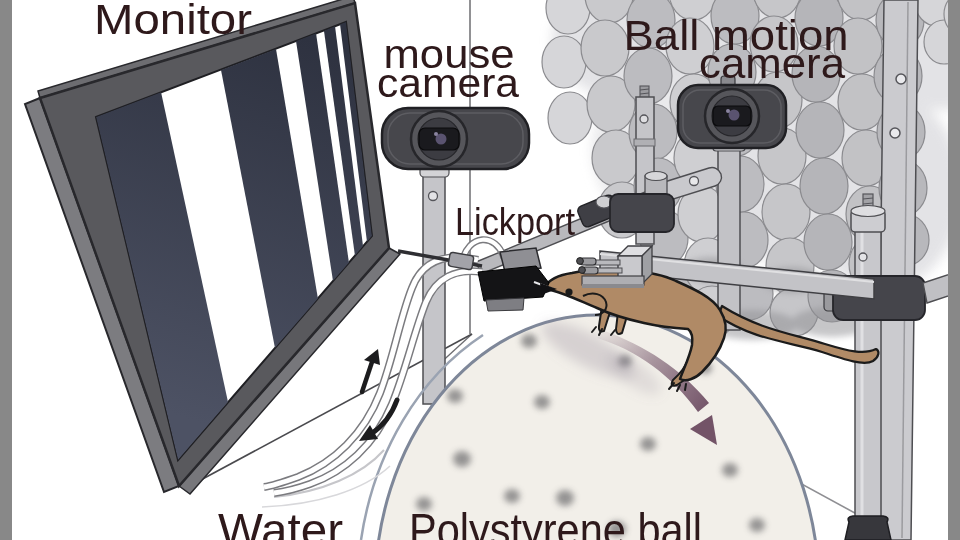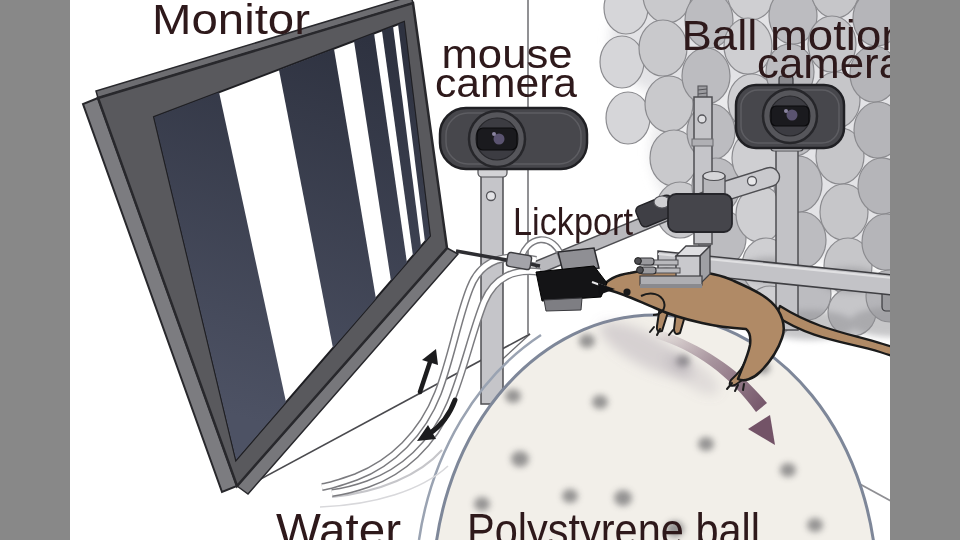--- a/index.html
+++ b/index.html
@@ -1,16 +1,16 @@
 <!DOCTYPE html>
 <html style="--bg: #ffffff; --label-text: #2e191b; --ink: #1b1b1b; --mouse-fur: #b08a66; --ball-fill: #f2efe9; --ball-outline: #7e8799; --rotation-arrow: #6b4a60; --stripe-dark: #363a49; --monitor-frame: #59595d; --monitor-frame-side: #7c7c80; --camera-body: #47474c; --lens-glint: #5a5370; --metal-light: #c6c6ca; --metal-dark: #4e4e52; --clamp-dark: #45454b; --foam-light: #d6d6d9; --foam-mid: #bcbcc0; --foam-outline: #8b8b8f; --lickport-black: #141416; --tube-outline: #7b7b7f; --floor-line: #4a4a4e;"><head>
 <meta charset="utf-8">
 <style>
   html,body{margin:0;padding:0;background:#888;}
-  .stage{width:820px;height:540px;background:var(--bg,#fff);position:relative;overflow:hidden;margin:0 auto;}
+  .stage{width:936px;height:540px;background:var(--bg,#fff);position:relative;overflow:hidden;margin:0 auto;}
   svg{display:block}
   text{font-family:"Liberation Sans","DejaVu Sans",sans-serif;fill:var(--label-text,#2e191b);}
 </style>
 </head>
 <body>
 
 <div class="stage">
 <svg width="960" height="540" viewBox="0 0 960 540">
   <defs>
     <clipPath id="screenClip">

